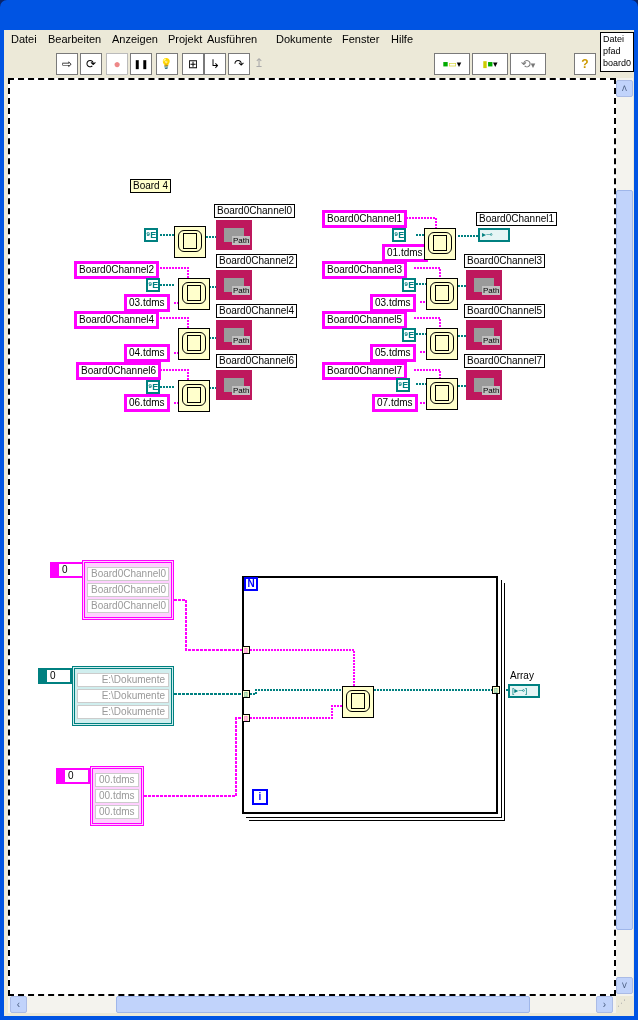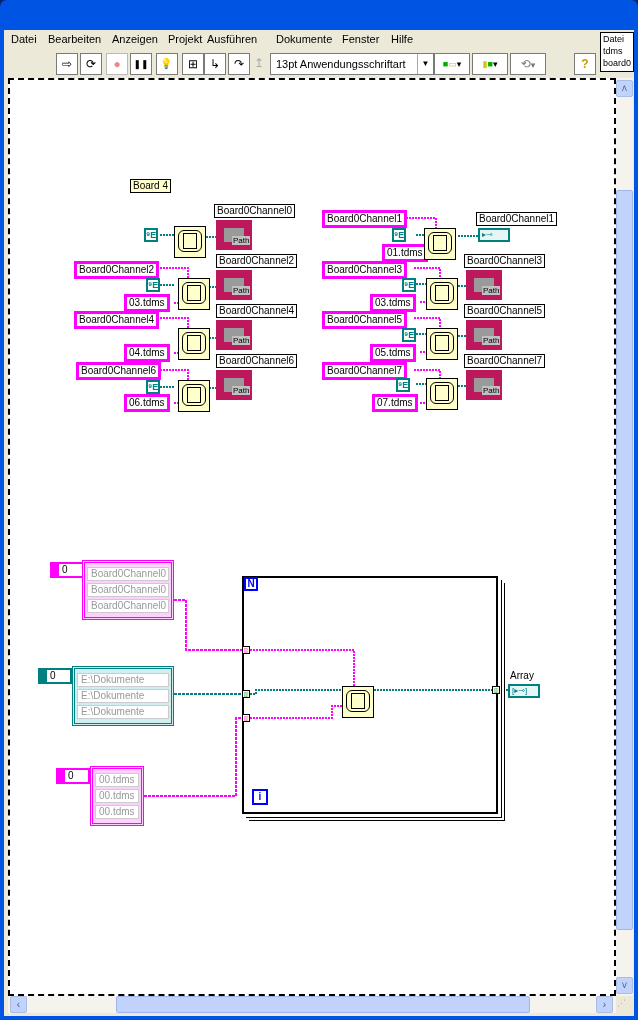--- a/index.html
+++ b/index.html
@@ -33,21 +33,21 @@
 .enum{position:absolute;width:14px;height:14px;border:2px solid #008080;background:#fff;font-size:9px;line-height:10px;text-align:center;color:#008080;font-weight:bold}
 .bfunc{position:absolute;width:32px;height:32px;background:#ffffcc;border:1px solid #000}
 .bfunc .doc{position:absolute;left:8px;top:6px;width:14px;height:16px;border:1px solid #000;background:#ffffcc}
 .bfunc .bub{position:absolute;left:3px;top:3px;width:24px;height:22px;border:1px solid #000;border-radius:6px}
 .pathind{position:absolute;width:36px;height:30px;background:#9a9a9a;border:8px solid #be185d}
 .pathind span{position:absolute;left:8px;top:8px;font-size:8px;color:#000;background:#c0c0c0;padding:0 1px}
 .pathsmall{position:absolute;width:32px;height:14px;border:2px solid #008080;background:#e6f5f5;font-size:8px;line-height:10px;color:#008080;padding-left:2px}
 .arr{position:absolute;border:3px double #ff00ff;background:#ffd0ff;padding:2px}
 .arr.teal{border-color:#008080;background:#d0eeee}
 .arr .cell{height:14px;margin:2px 0;background:#fff;border:1px solid #ccc;font-size:10px;line-height:12px;color:#999;padding:0 3px;white-space:nowrap;overflow:hidden}
-.arr.teal .cell{text-align:left}
+.arr.teal .cell{text-align:right}
 .idx{position:absolute;width:34px;height:16px;border:2px solid #ff00ff;background:#fff;font-size:10px;line-height:12px;padding-left:10px}
 .idx.teal{border-color:#008080}
 .idx::before{content:"";position:absolute;left:0;top:0;width:7px;height:12px;background:#ff00ff}
 .idx.teal::before{background:#008080}
 .loop{position:absolute;left:232px;top:496px;width:256px;height:238px;border:2px solid #000;box-shadow:3px 3px 0 #fff,4px 4px 0 #000,6px 6px 0 #fff,7px 7px 0 #000}
 .nterm{position:absolute;left:234px;top:497px;width:14px;height:14px;border:2px solid #0000ff;background:#fff;color:#0000ff;font-size:10px;font-weight:bold;text-align:center;line-height:10px}
 .iterm{position:absolute;left:242px;top:709px;width:16px;height:16px;border:2px solid #0000ff;background:#fff;color:#0000ff;font-size:10px;font-weight:bold;text-align:center;line-height:12px}
 .tunnel{position:absolute;width:8px;height:8px;border:1px solid #000;background:#ffffcc;font-size:6px;line-height:6px;text-align:center;color:#f0f}
 .tunnel.t{color:#008080}
 svg.wires{position:absolute;left:0;top:0}
@@ -72,33 +72,29 @@
     <div class="toolbar">
       <div class="tb" style="left:52px">⇨</div>
       <div class="tb" style="left:76px">⟳</div>
       <div class="tb dis" style="left:102px;color:#e88">●</div>
       <div class="tb" style="left:126px;font-size:9px">❚❚</div>
       <div class="tb" style="left:152px;font-size:10px">💡</div>
       <div class="tb" style="left:178px">⊞</div>
       <div class="tb" style="left:200px">↳</div>
       <div class="tb" style="left:224px">↷</div>
       <div class="tb dis" style="left:244px;border:none;background:none">↥</div>
-      <div class="fontsel">
-        <span>13pt Anwendungsschriftart</span>
-        <span class="dd">▼</span>
-      </div>
       <div class="tb" style="left:430px;width:36px;font-size:9px"><span style="color:#0a0">■</span><span style="color:#cc0">▭</span><span>▾</span></div>
       <div class="tb" style="left:468px;width:36px;font-size:9px"><span style="color:#cc0">▮</span><span style="color:#0a0">■</span><span>▾</span></div>
       <div class="tb" style="left:506px;width:36px;color:#777">⟲<span style="font-size:9px">▾</span></div>
       <div class="tb" style="left:570px;color:#cc9900;font-weight:bold">?</div>
     </div>
 
     <div class="ctxhelp">
       <div>Datei</div>
-      <div>tdms</div>
+      <div>pfad</div>
       <div>board0</div>
     </div>
 
     <div class="canvas">
       <svg class="wires" width="604" height="914">
         <g fill="none" stroke-width="2" stroke-dasharray="2,1">
 
           <path d="M150 155 H164" stroke="#008080"></path>
           <path d="M196 157 H208" stroke="#008080"></path>
           <path d="M150 205 H164" stroke="#008080"></path>

